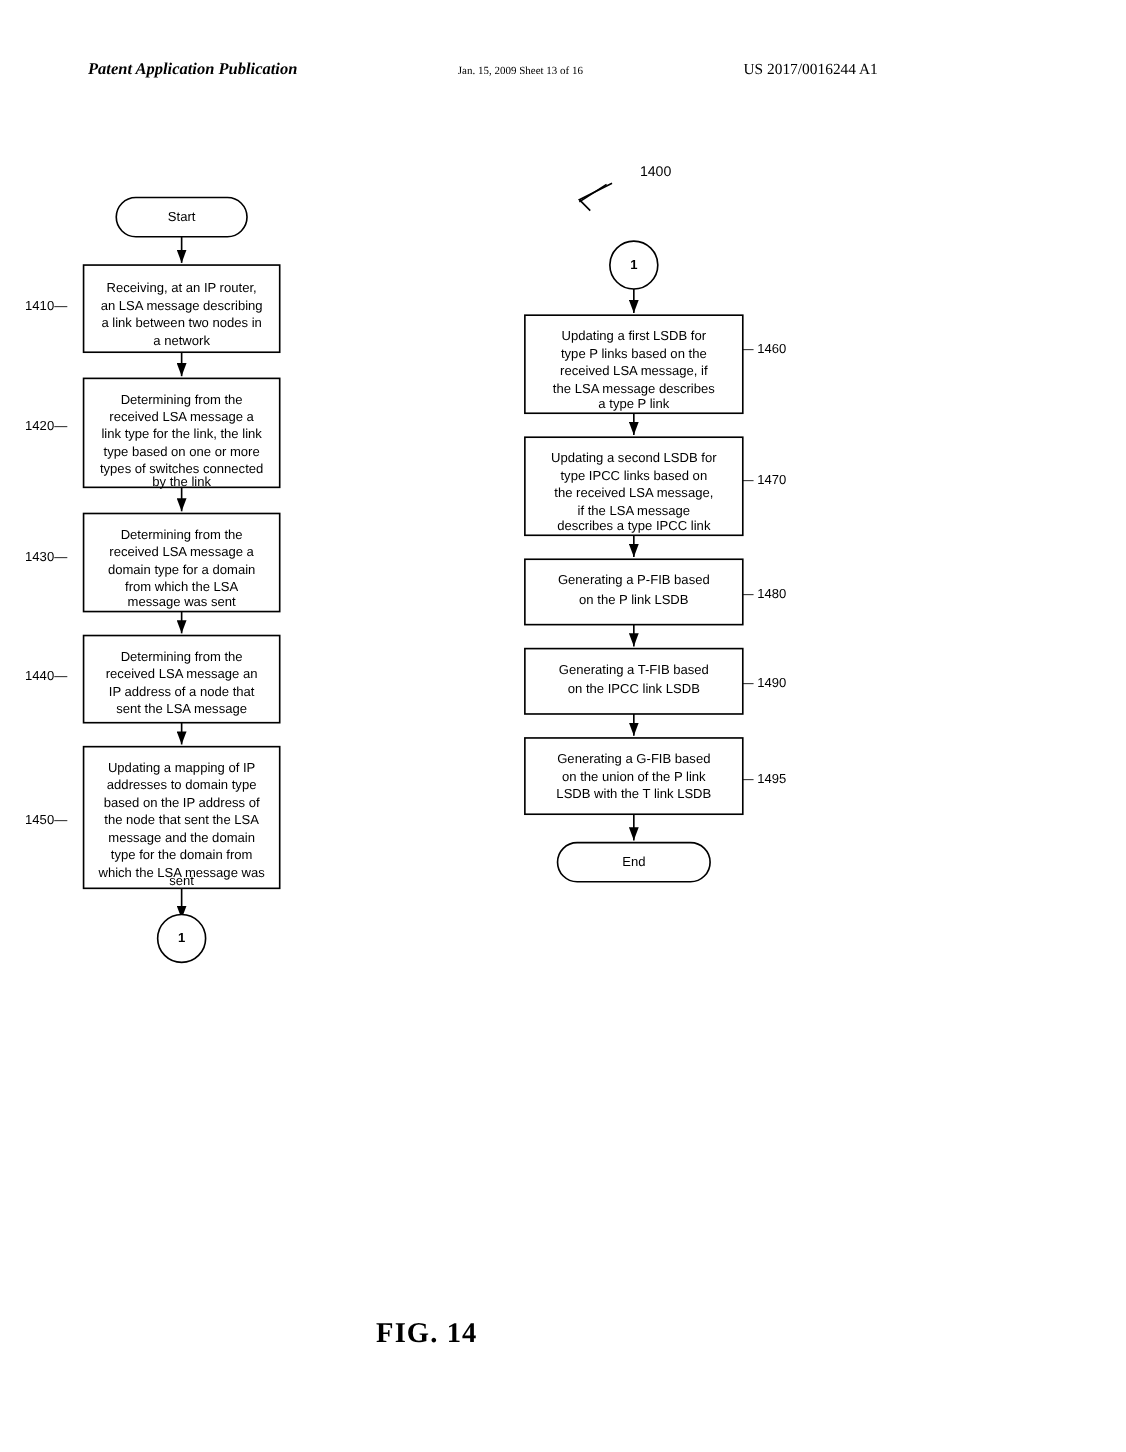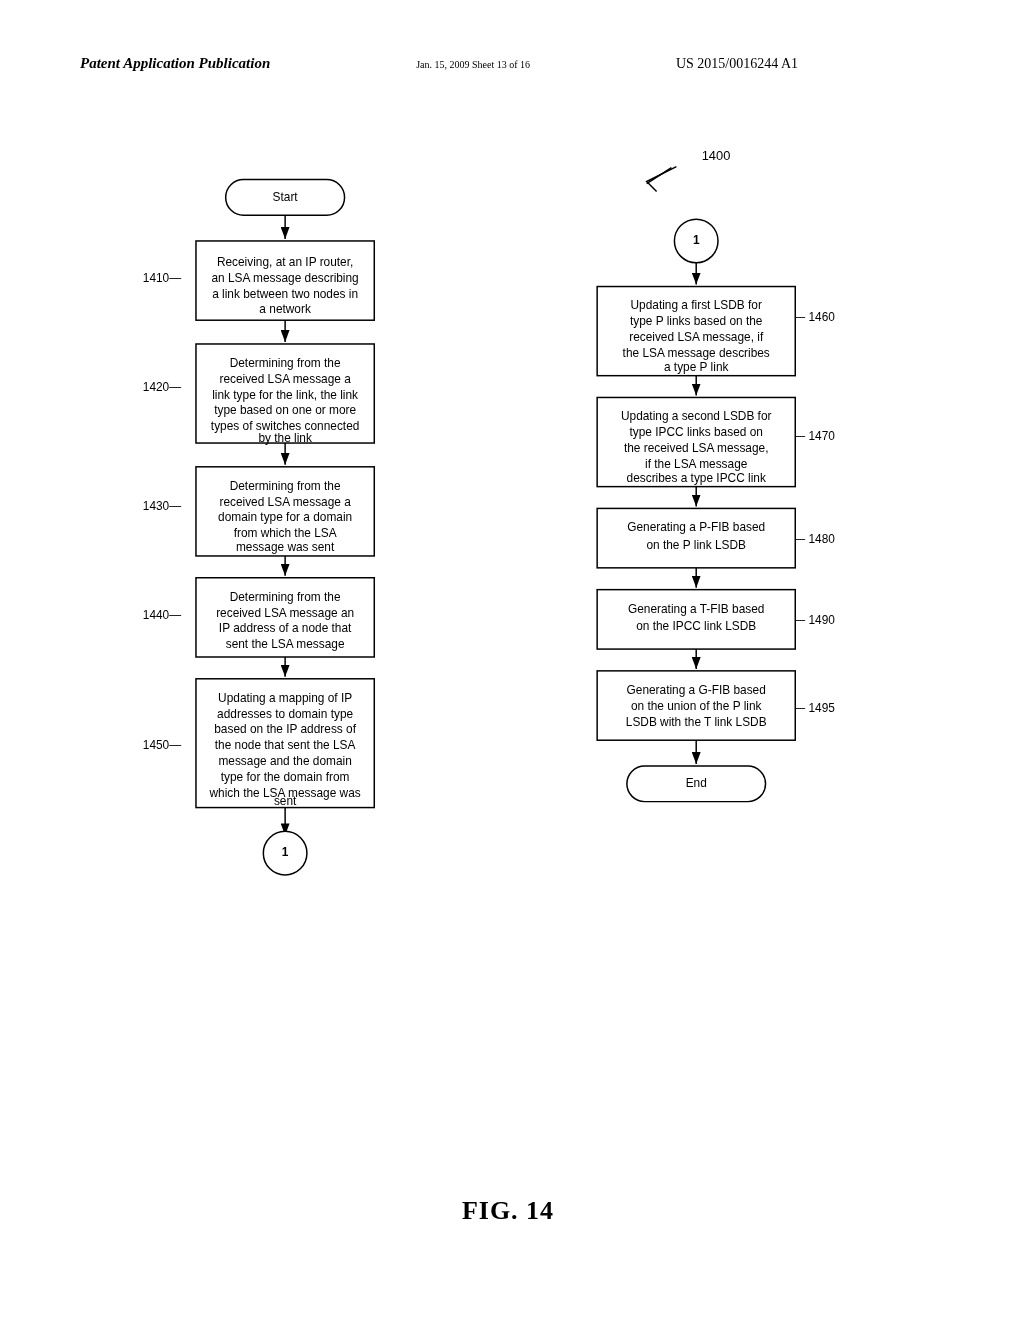--- a/index.html
+++ b/index.html
@@ -37,21 +37,21 @@
     .header-center {
       font-size: 10px;
     }
 
     .header-right {
       font-size: 14px;
     }
 
     .diagram-area {
       display: flex;
-      justify-content: flex-start;
+      justify-content: flex-end;
       padding: 40px 60px 20px 78px;
       position: relative;
     }
 
     
     .flowchart {
       width: 860px;
       position: relative;
     }
 
@@ -101,21 +101,21 @@
       marker-end: url(#arrowhead);
     }
   </style>
 </head>
 <body>
 
 <div class="page">
   <div class="header">
     <div class="header-left">Patent Application Publication</div>
     <div class="header-center">Jan. 15, 2009     Sheet 13 of 16</div>
-    <div class="header-right">US 2015/0016244 A1</div>
+    <div class="header-right">US 2017/0016244 A1</div>
   </div>
 
   <div class="diagram-area">
     <div class="flowchart">
       <svg class="diagram-svg" viewBox="0 0 860 1060">
         <defs>
           <marker id="arrowhead" markerWidth="8" markerHeight="6" refX="8" refY="3" orient="auto">
             <polygon points="0 0, 8 3, 0 6" fill="#000"></polygon>
           </marker>
         </defs>

